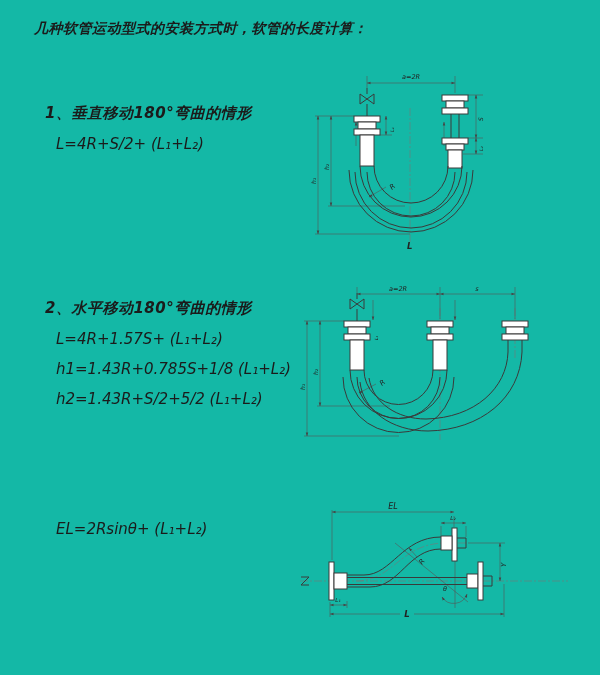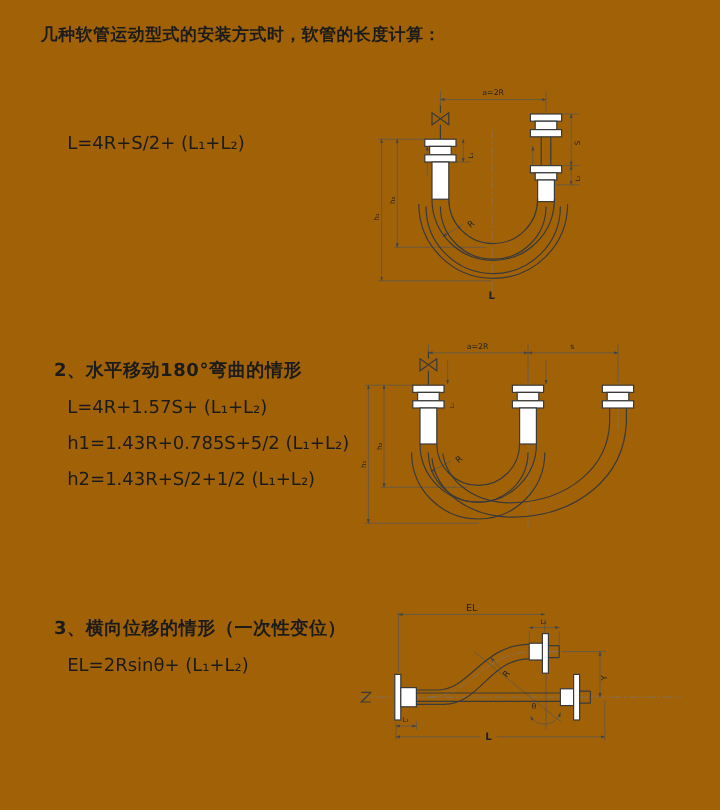--- a/index.html
+++ b/index.html
@@ -1,39 +1,40 @@
 <!DOCTYPE html>
 <html><head>
 <meta charset="utf-8">
 <style>
   html,body{margin:0;padding:0;background:#e8e8e8;}
   #page{
-    position:relative;width:600px;height:675px;background:#a16207;
+    position:relative;width:600px;height:675px;background:#14b8a6;
     font-family:"DejaVu Sans","Liberation Sans",sans-serif;color:#1b1b1b;
-    overflow:hidden;margin:0 auto;
+    overflow:hidden;margin:0 auto;font-style:italic;
   }
   .title{position:absolute;left:34px;top:20px;font-size:14px;font-weight:bold;letter-spacing:.5px;}
   .sec{position:absolute;left:45px;}
   .sec-heading{font-size:15px;font-weight:bold;letter-spacing:.5px;margin:0 0 6px 0;}
   .formula{font-size:15px;line-height:30px;margin-left:11px;white-space:pre;}
   svg.diag{position:absolute;}
   svg.diag text{fill:#222;font-family:"DejaVu Sans","Liberation Sans",sans-serif;}
   .obj{stroke:#3a3a3a;stroke-width:1;fill:none;}
   .obj rect{fill:#ffffff;}
   .dim{stroke:#555;stroke-width:0.6;fill:none;}
   .cl{stroke:#777;stroke-width:0.6;stroke-dasharray:8 2 2 2;fill:none;}
 </style>
 </head>
 <body>
 
 <div id="page">
 
   <div class="title">几种软管运动型式的安装方式时，软管的长度计算：</div>
 
   <div class="sec" style="top:104px">
+    <div class="sec-heading">1、垂直移动180°弯曲的情形</div>
     <div class="formula">L=4R+S/2+ (L₁+L₂)</div>
   </div>
 
   <svg class="diag" style="left:310px;top:66px" width="240" height="200" viewBox="0 0 240 200">
     <defs>
       <pattern id="ht1" width="3" height="3" patternUnits="userSpaceOnUse">
         <path d="M0,3 L3,0 M0,0 L3,3" stroke="#8a8a8a" stroke-width="0.45"></path>
       </pattern>
       <marker id="ar1" viewBox="0 0 10 10" refX="9" refY="5" markerWidth="6.5" markerHeight="6.5" orient="auto-start-reverse">
         <path d="M0,1.8 L10,5 L0,8.2 z" fill="#444"></path>
@@ -94,22 +95,22 @@
     <text transform="translate(84,66) rotate(-90)" font-size="5">L₁</text>
     <text transform="translate(173,55) rotate(-90)" font-size="6">S</text>
     <text transform="translate(173,85) rotate(-90)" font-size="5">L₂</text>
     <text transform="translate(82,124) rotate(-40)" font-size="7">R</text>
     <text x="97" y="183" font-size="8.5" font-weight="bold">L</text>
   </svg>
 
   <div class="sec" style="top:299px">
     <div class="sec-heading">2、水平移动180°弯曲的情形</div>
     <div class="formula">L=4R+1.57S+ (L₁+L₂)</div>
-    <div class="formula">h1=1.43R+0.785S+5/2 (L₁+L₂)</div>
-    <div class="formula">h2=1.43R+S/2+1/2 (L₁+L₂)</div>
+    <div class="formula">h1=1.43R+0.785S+1/8 (L₁+L₂)</div>
+    <div class="formula">h2=1.43R+S/2+5/2 (L₁+L₂)</div>
   </div>
 
   <svg class="diag" style="left:300px;top:278px" width="265" height="190" viewBox="0 0 265 190">
     <defs>
       <pattern id="ht2" width="3" height="3" patternUnits="userSpaceOnUse">
         <path d="M0,3 L3,0 M0,0 L3,3" stroke="#8a8a8a" stroke-width="0.45"></path>
       </pattern>
       <marker id="ar2" viewBox="0 0 10 10" refX="9" refY="5" markerWidth="6.5" markerHeight="6.5" orient="auto-start-reverse">
         <path d="M0,1.8 L10,5 L0,8.2 z" fill="#444"></path>
       </marker>
@@ -163,21 +164,20 @@
 
     <text x="98" y="13" text-anchor="middle" font-size="6.5">a=2R</text>
     <text x="177" y="13" text-anchor="middle" font-size="6.5">s</text>
     <text transform="translate(5,112) rotate(-90)" font-size="6">h₁</text>
     <text transform="translate(18,97) rotate(-90)" font-size="6">h₂</text>
     <text transform="translate(78,62) rotate(-90)" font-size="4.5">L₁</text>
     <text transform="translate(82,108) rotate(-40)" font-size="7">R</text>
   </svg>
 
   <div class="sec" style="top:514px">
-    <div class="sec-heading">3、横向位移的情形（一次性变位）</div>
     <div class="formula">EL=2Rsinθ+ (L₁+L₂)</div>
   </div>
 
   <svg class="diag" style="left:296px;top:498px" width="300" height="147" viewBox="0 0 300 147">
     <defs>
       <marker id="ar3" viewBox="0 0 10 10" refX="9" refY="5" markerWidth="6.5" markerHeight="6.5" orient="auto-start-reverse">
         <path d="M0,1.8 L10,5 L0,8.2 z" fill="#444"></path>
       </marker>
     </defs>
 

